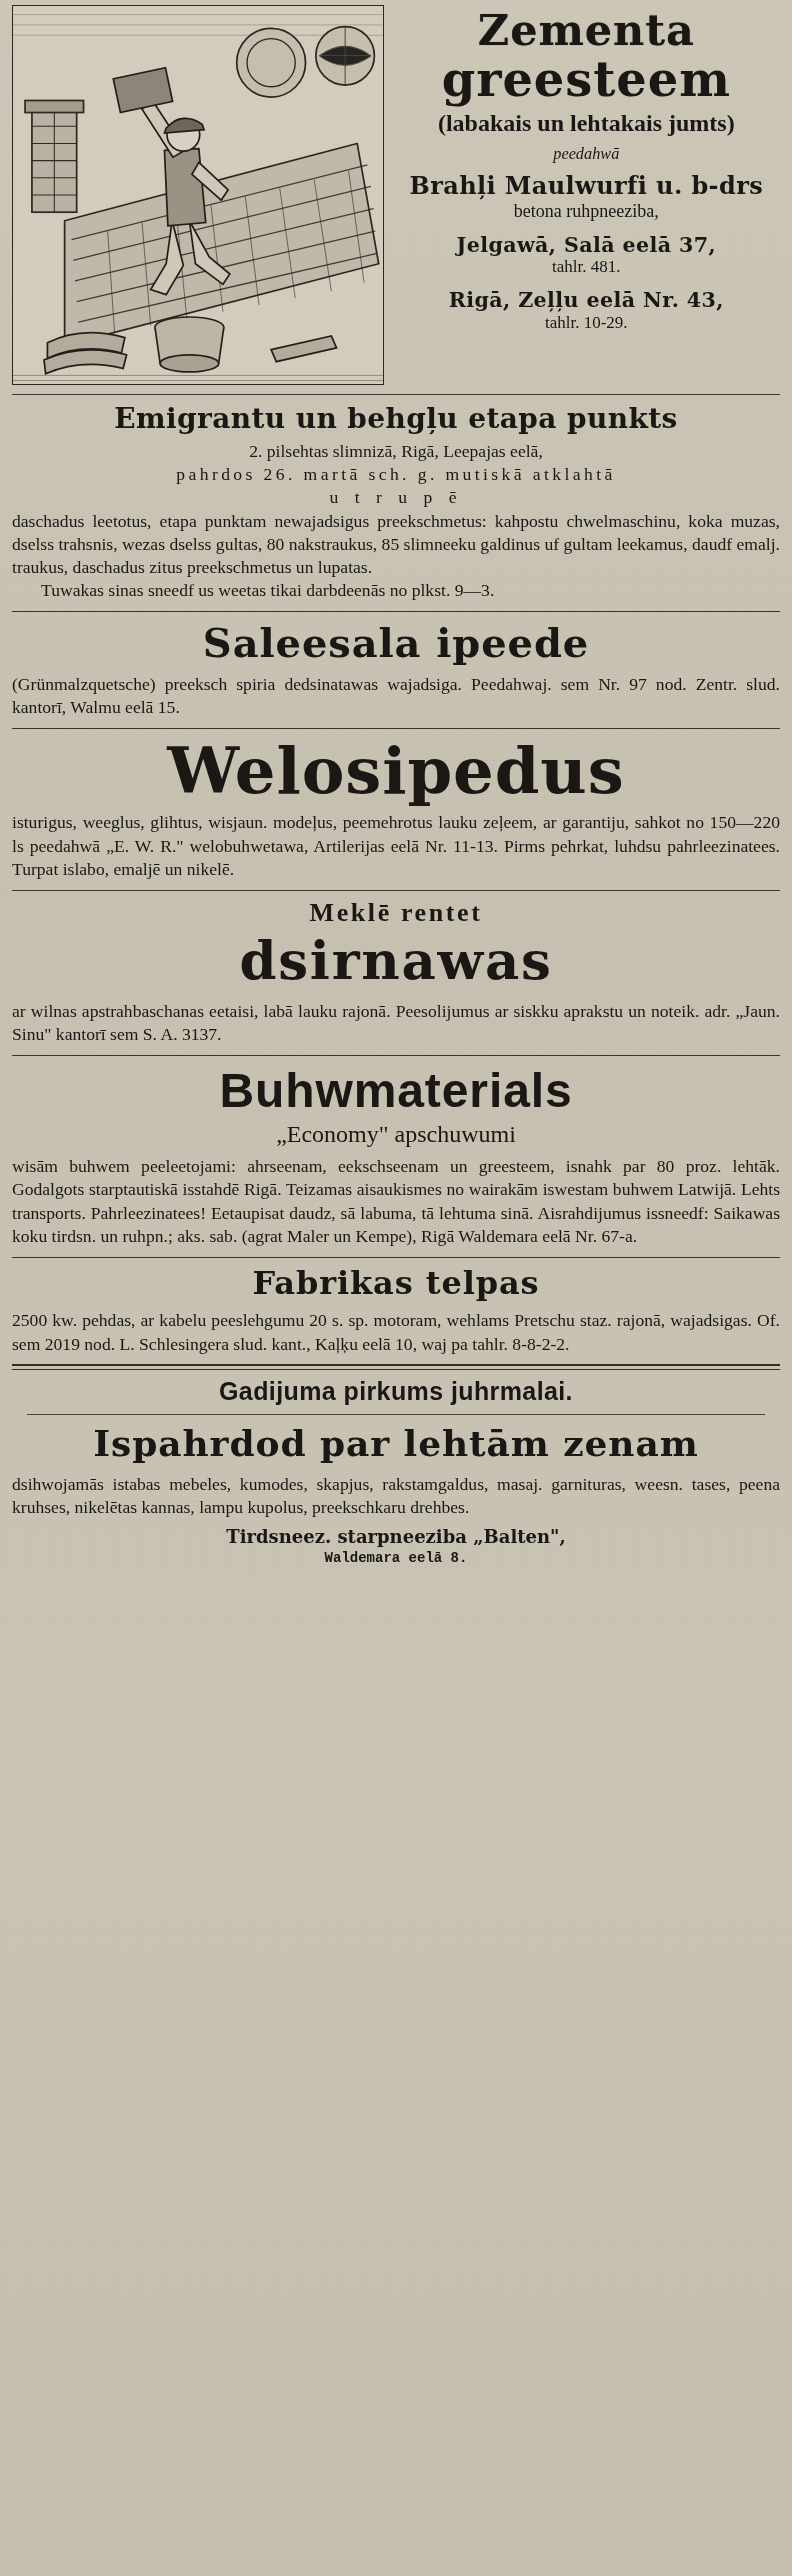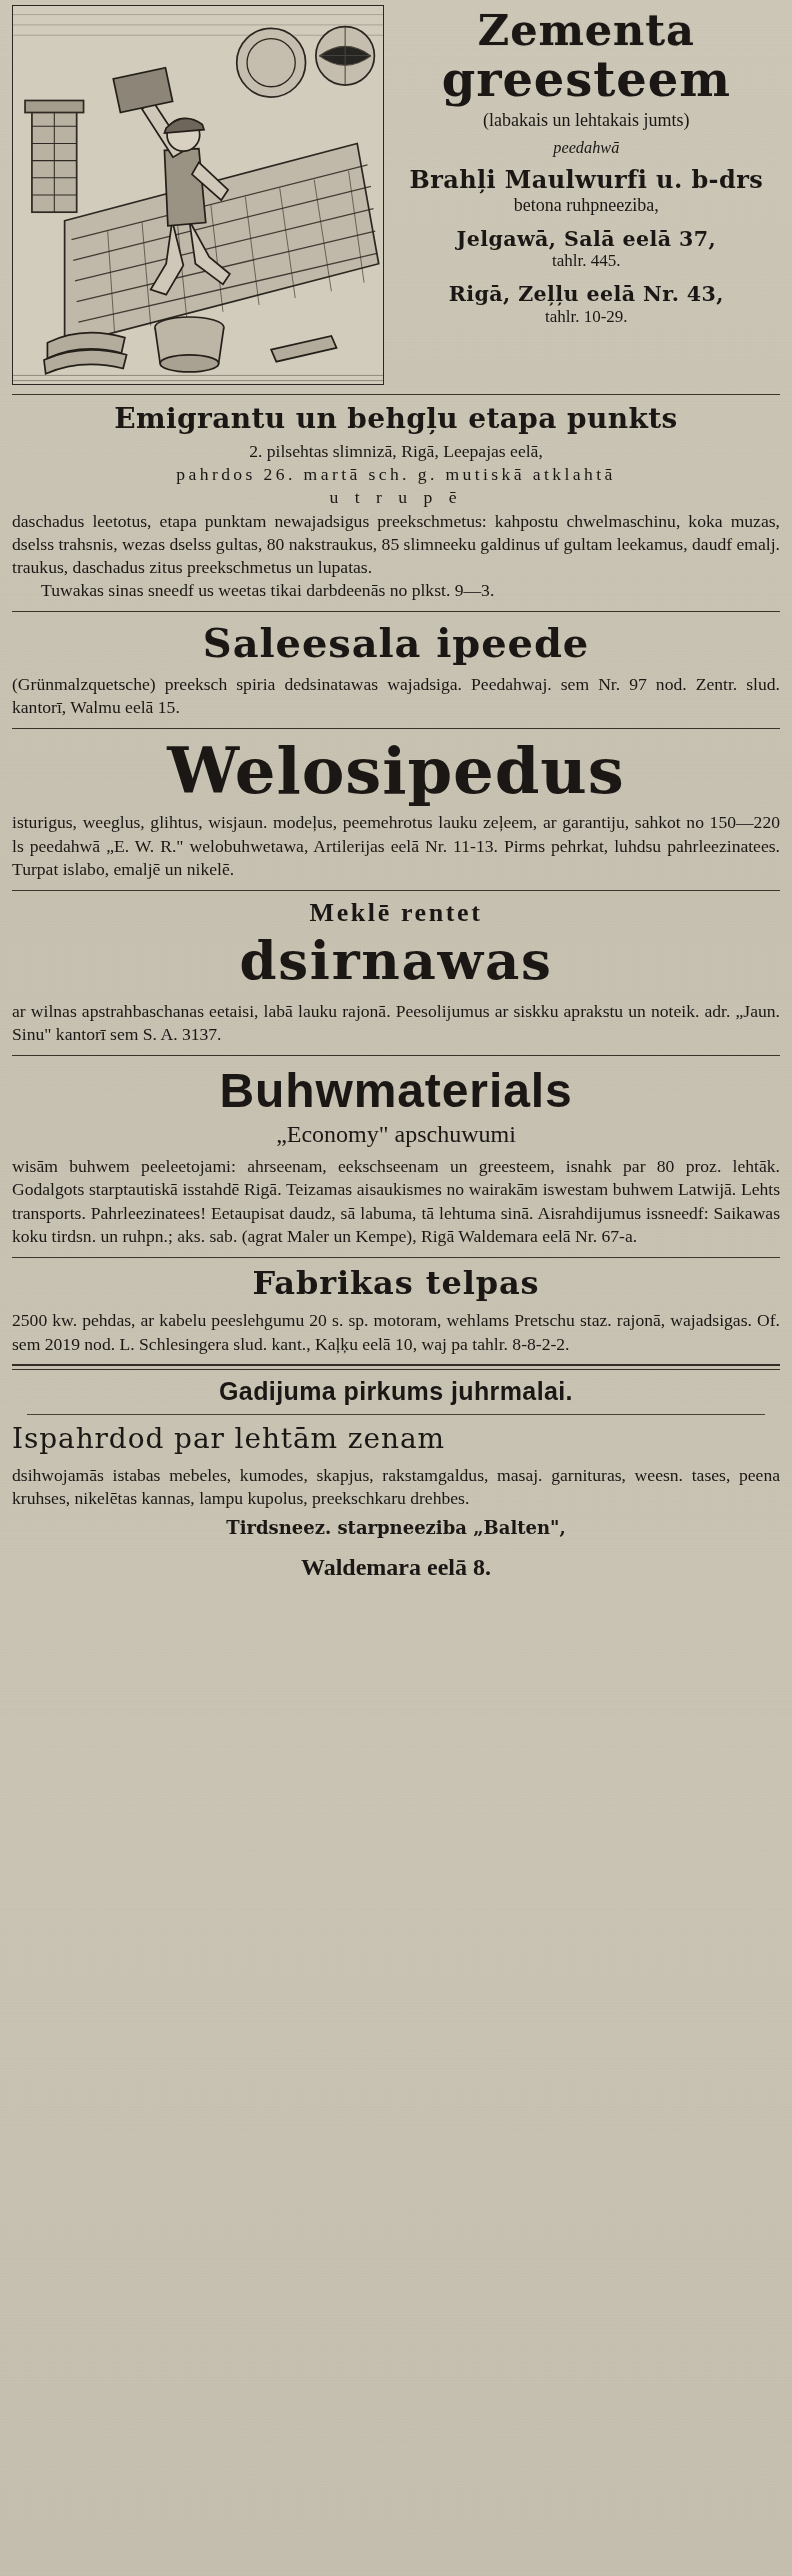--- a/index.html
+++ b/index.html
@@ -72,21 +72,21 @@
   }
   .t-dakstinus {
     font-family: "DejaVu Serif", serif;
     font-weight: bold;
     font-size: 48px;
     line-height: 1.05;
     text-align: center;
     letter-spacing: 0.9px;
     margin-top: 1.7px;
   }
-  .t-sub1 { text-align:center; font-size: 18px; margin-top: 5.2px; }
+  .t-sub1 { text-align:center; font-size: 24px; margin-top: 5.2px; font-weight: bold; }
   .t-sub2 { text-align:center; font-size: 16.3px; margin-top: 6.9px; font-style: italic;}
   .t-firm {
     text-align:center;
     font-family: "DejaVu Serif", serif;
     font-weight: bold;
     font-size: 24px;
     margin-top: 7px;
     letter-spacing: 0.4px;
   }
   .t-firm2 { text-align:center; font-size: 18px; margin-top: 1.7px; font-family: Liberation Serif, serif; }
@@ -183,39 +183,39 @@
   .h-gadij {
     font-family: Liberation Sans, sans-serif;
     font-weight: bold;
     font-size: 25px;
     text-align: center;
     letter-spacing: 0.4px;
     margin: 3.4px 0 3.4px 0;
   }
   .h-ispahrd {
     font-family: "DejaVu Serif", serif;
-    font-weight: normal;
-    font-size: 28px;
-    text-align: left;
+    font-weight: bold;
+    font-size: 36px;
+    text-align: center;
     letter-spacing: 0.9px;
     margin: 3.4px 0 8.6px 0;
   }
   .h-tirdzn {
     font-family: "DejaVu Serif", serif;
     font-weight: bold;
     font-size: 18px;
     text-align: center;
     margin-top: 6.9px;
   }
   .h-tirdzn2 {
-    font-family: Liberation Serif, serif;
-    font-weight: bold;
-    font-size: 24px;
-    text-align: center;
-    margin-top: 16px;
+    font-family: Liberation Mono, monospace;
+    font-weight: bold;
+    font-size: 14px;
+    text-align: center;
+    margin-top: 3px;
   }
   .dbl-rule {
     border: 0;
     border-top: 2.6px solid #332d26;
     border-bottom: 0.9px solid #332d26;
     height: 2.6px;
     margin: 8.6px 0 6.9px 0;
   }
 </style>
 </head>
@@ -316,21 +316,21 @@
     </div>
 
     <div class="ad1-text">
       <div class="t-zementa">Zementa</div>
       <div class="t-dakstinus">greesteem</div>
       <div class="t-sub1">(labakais un lehtakais jumts)</div>
       <div class="t-sub2">peedahwā</div>
       <div class="t-firm">Brahļi Maulwurfi u. b-drs</div>
       <div class="t-firm2">betona ruhpneeziba,</div>
       <div class="t-addr">Jelgawā, Salā eelā 37,</div>
-      <div class="t-addr-sm">tahlr. 445.</div>
+      <div class="t-addr-sm">tahlr. 481.</div>
       <div class="t-addr">Rigā, Zeļļu eelā Nr. 43,</div>
       <div class="t-addr-sm">tahlr. 10-29.</div>
     </div>
   </div>
 
   <hr class="rule">
 
   <div class="ad">
     <div class="h-emigrant">Emigrantu un behgļu etapa punkts</div>
     <div class="p20 center">2. pilsehtas slimnizā, Rigā, Leepajas eelā,</div>

